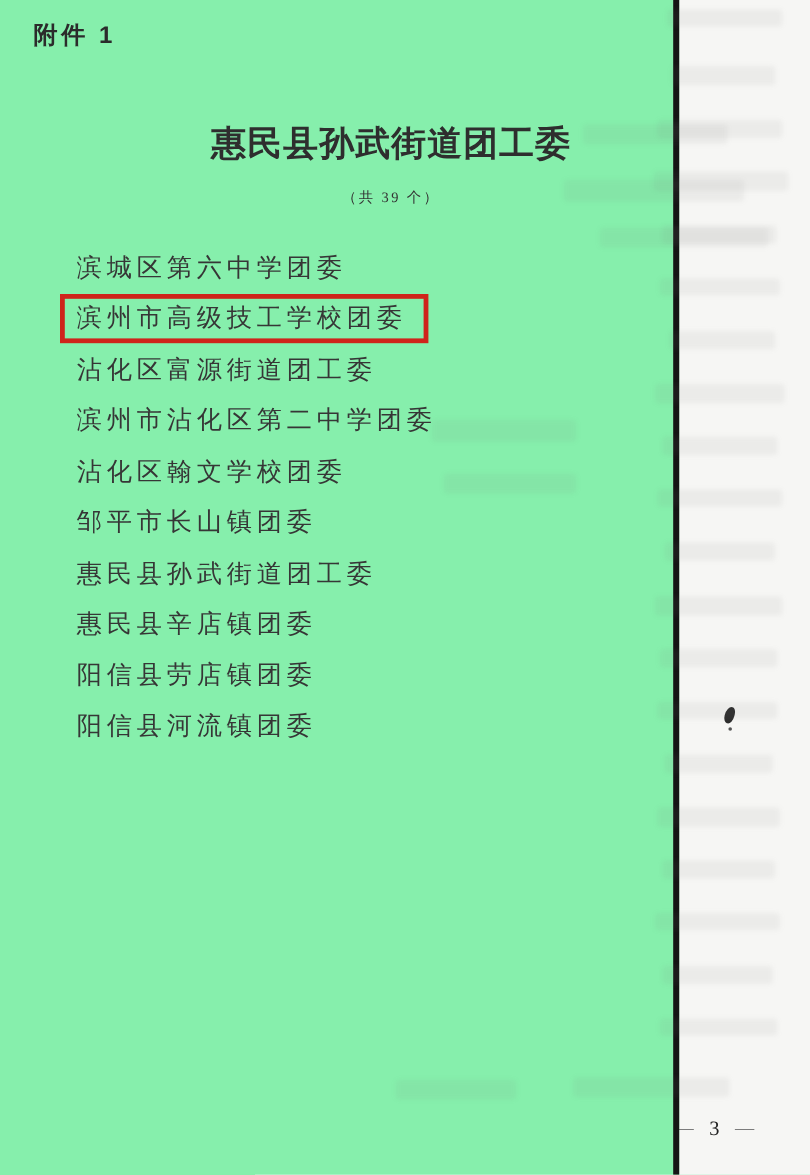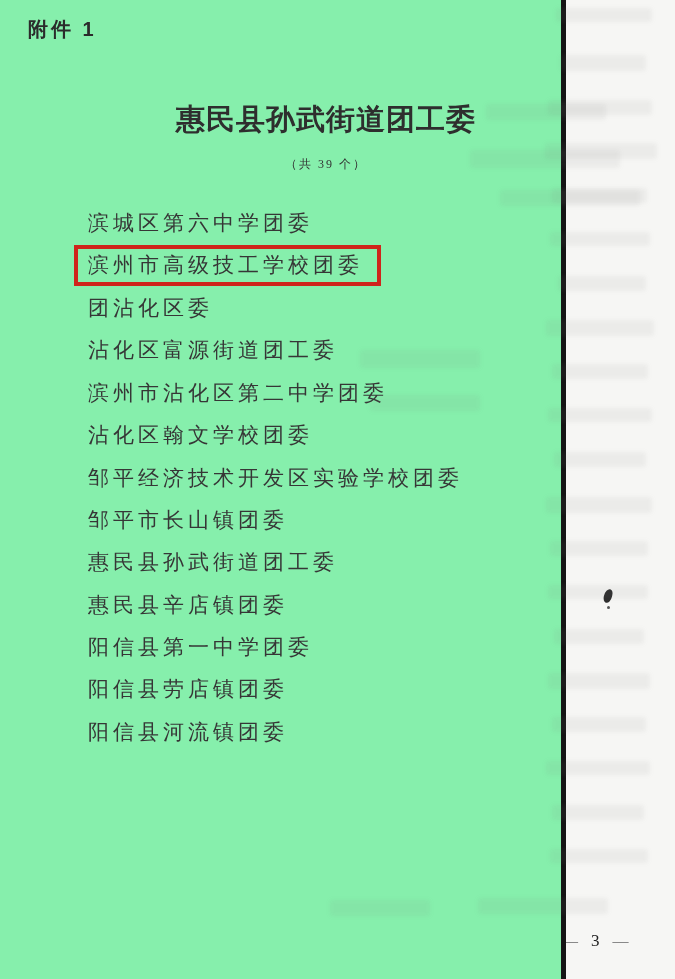--- a/index.html
+++ b/index.html
@@ -37,21 +37,21 @@
   .doc-subtitle{
     position:absolute;left:0;top:156px;width:100%;
     font-size:12px;color:#333;letter-spacing:2px;
   }
   
   .list{
     position:absolute;left:0;top:202px;width:640px;
   }
   .list-row{
     height:42.4px;display:flex;align-items:center;
-    padding-left:88px;
+    padding-left:64px;
     font-size:21px;color:#363636;letter-spacing:4px;
     white-space:nowrap;
   }
   .hl-box{
     display:inline-block;
     border:4px solid #cf241b;
     padding:5px 14px 5px 10px;
     margin-left:-14px;
     line-height:1.1;
   }
@@ -88,29 +88,26 @@
   <div class="head-wrap">
     <div class="doc-title">惠民县孙武街道团工委</div>
     <div class="doc-subtitle">（共 39 个）</div>
   </div>
 
   <div class="list" id="award-list">
       <div class="list-row">滨城区第六中学团委</div>
       <div class="list-row">
         <span class="hl-box" style="border-color: rgb(207, 36, 27);">滨州市高级技工学校团委</span>
       </div>
-      <div class="list-row">团沾化区委</div>
       <div class="list-row">沾化区富源街道团工委</div>
       <div class="list-row">滨州市沾化区第二中学团委</div>
       <div class="list-row">沾化区翰文学校团委</div>
-      <div class="list-row">邹平经济技术开发区实验学校团委</div>
       <div class="list-row">邹平市长山镇团委</div>
       <div class="list-row">惠民县孙武街道团工委</div>
       <div class="list-row">惠民县辛店镇团委</div>
-      <div class="list-row">阳信县第一中学团委</div>
       <div class="list-row">阳信县劳店镇团委</div>
       <div class="list-row">阳信县河流镇团委</div>
     </div>
 
   <div class="page-number">
     <span class="dash">—</span>
     <span class="num">3</span>
     <span class="dash">—</span>
   </div>
 

